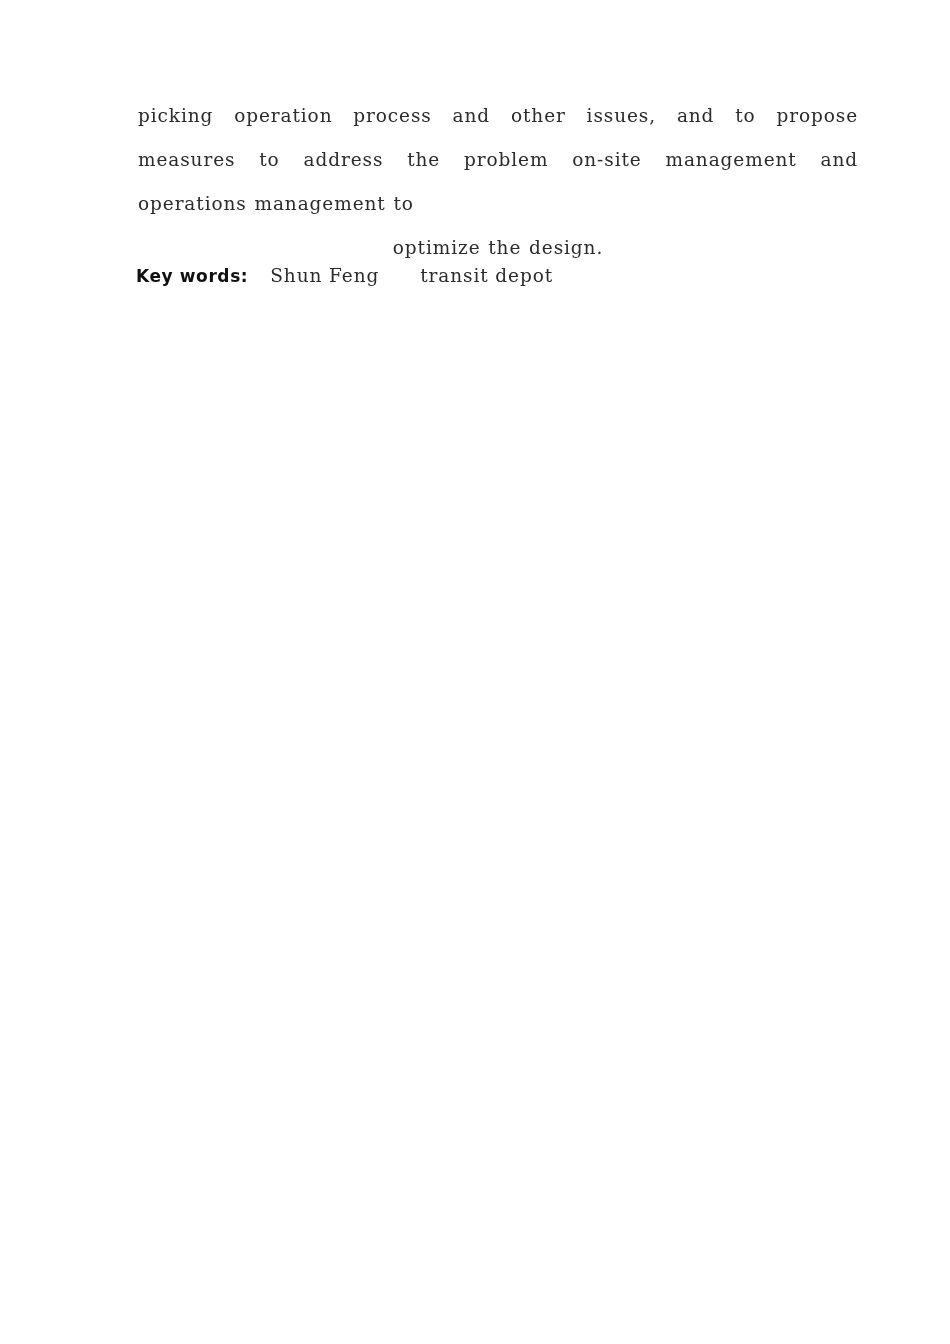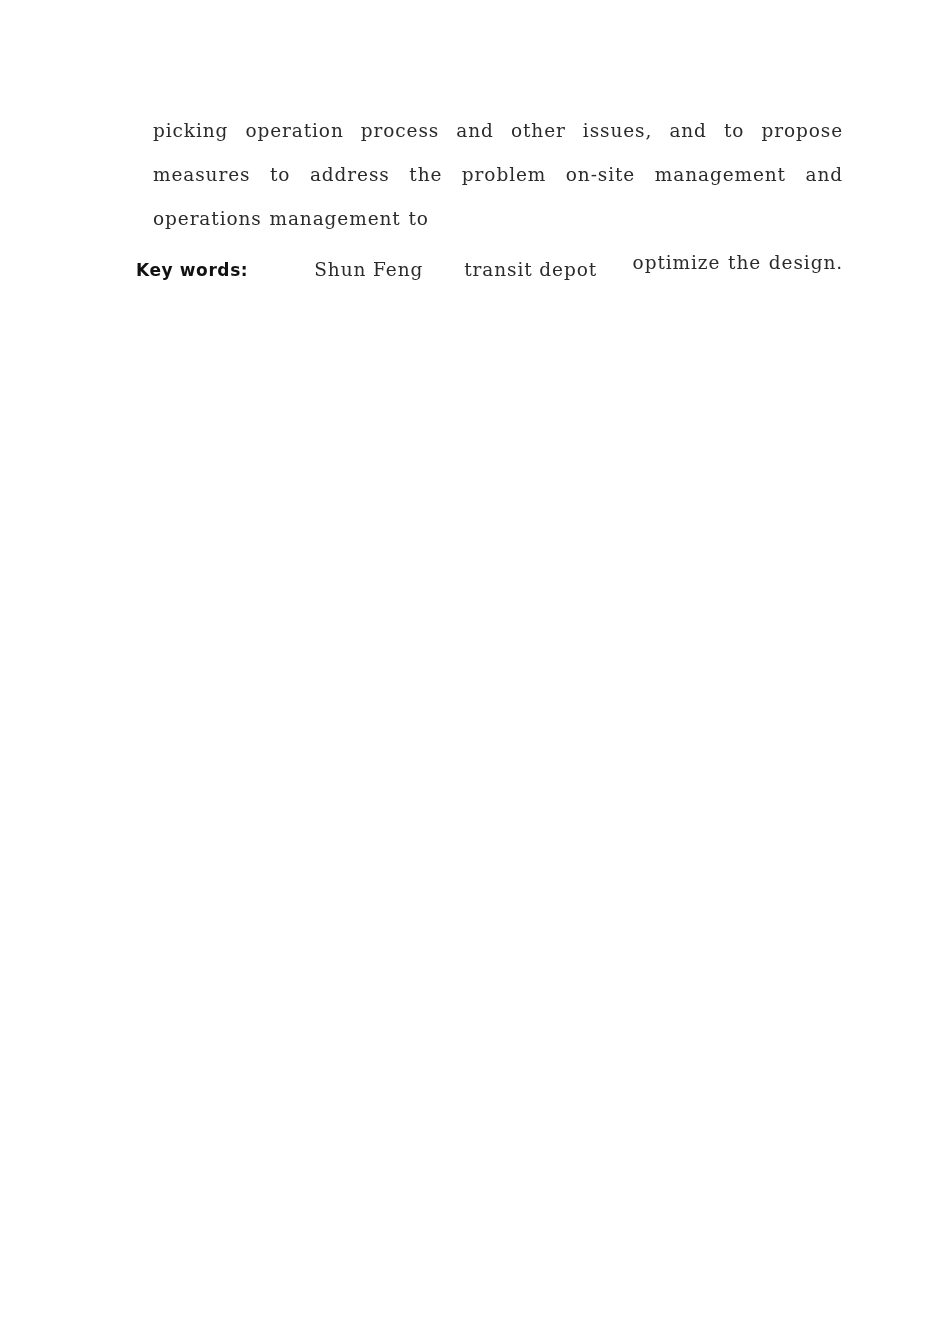--- a/index.html
+++ b/index.html
@@ -34,45 +34,44 @@
   
   .abstract-paragraph {
     font-family: "DejaVu Serif", "Liberation Serif", serif;
     font-size: 18.5px;
     line-height: 44px;
     color: #2b2b2b;
     text-align: justify;
     text-justify: inter-word;
     letter-spacing: 0.9px;
     word-spacing: 1px;
-    margin: 17px;
+    margin: 2px;
   }
 
   
   .abstract-paragraph::after {
     content: "";
     display: inline-block;
     width: 100%;
     height: 0;
   }
 
   .abstract-paragraph .tail {
     display: block;
-    text-align: right;
+    text-align: center;
   }
 
   
   .keywords-line {
     position: absolute;
     left: 136px;
-    top: 258px;
+    top: 264px;
     white-space: nowrap;
     display: flex;
     align-items: baseline;
-    gap: 44px;
   }
 
   .keywords-label {
     font-family: "DejaVu Sans", "Liberation Sans", sans-serif;
     font-size: 17px;
     font-weight: 700;
     color: #111111;
     letter-spacing: 0.6px;
     line-height: 24px;
   }

